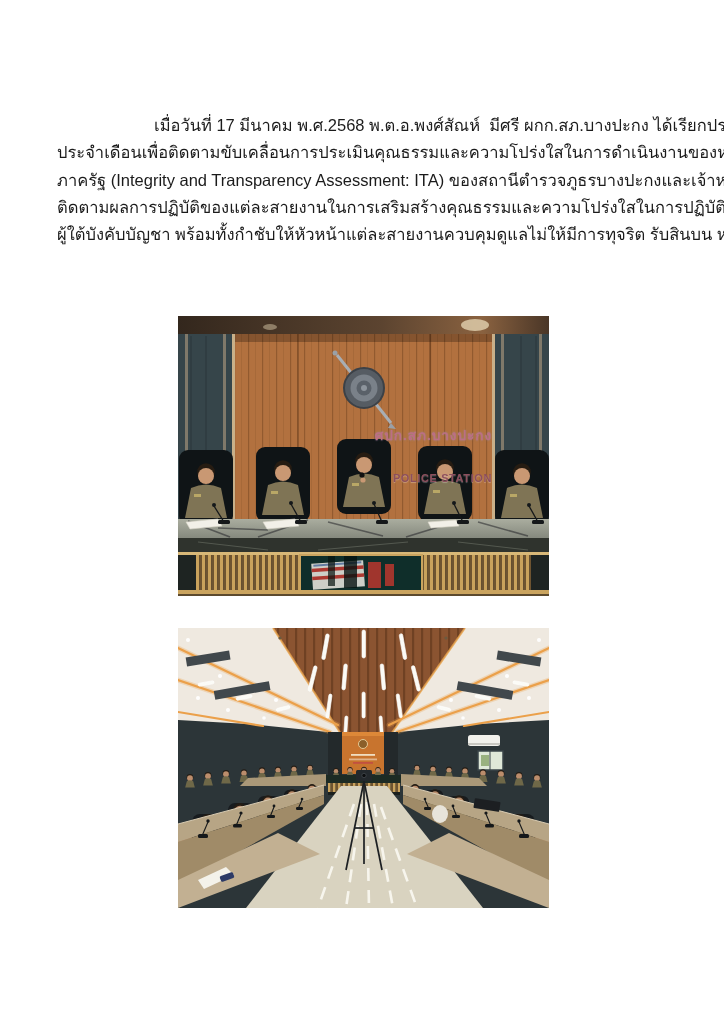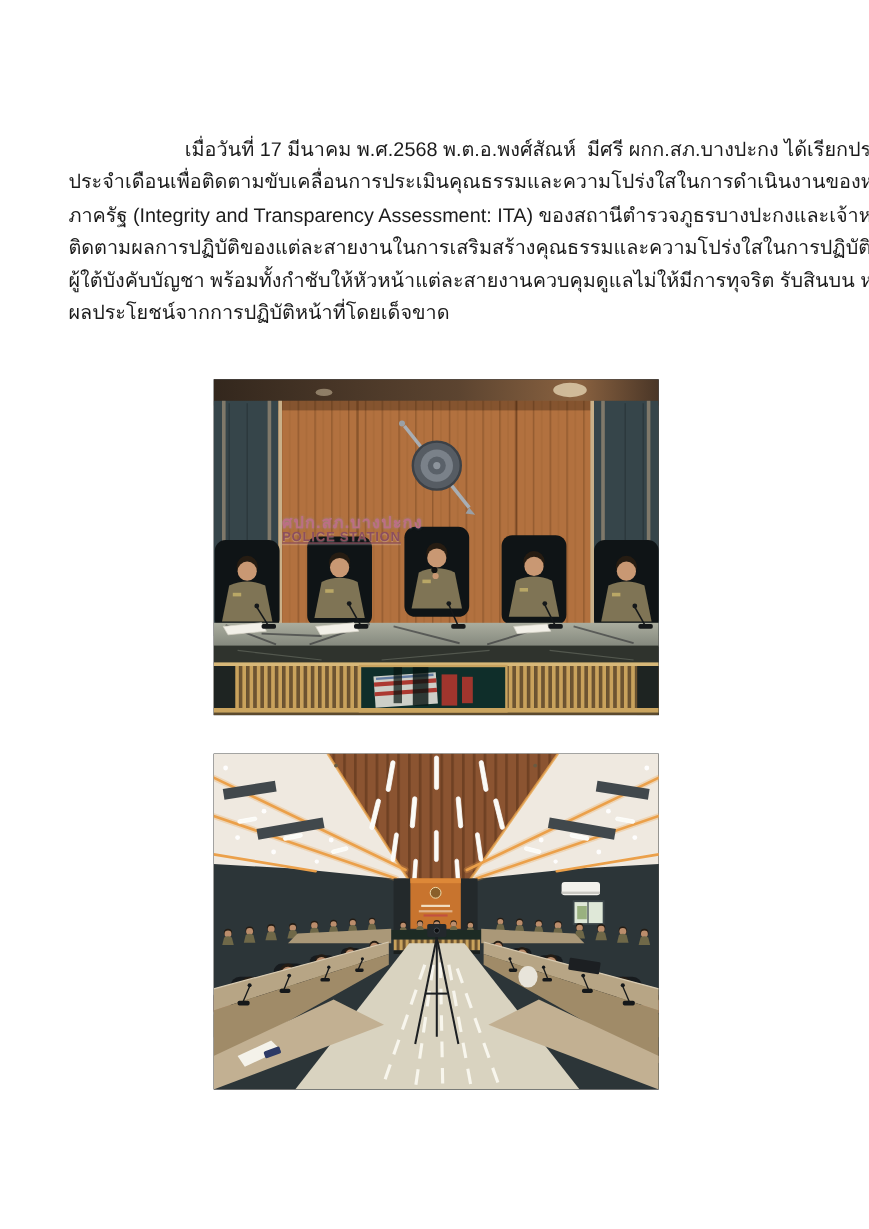--- a/index.html
+++ b/index.html
@@ -6,40 +6,39 @@
   .page{position:relative;width:724px;height:1024px;background:#ffffff;overflow:hidden;
         font-family:"Liberation Sans",sans-serif;}
   .paragraph{position:absolute;left:57px;top:112px;width:616px;color:#1b1b1b;
              font-size:16.5px;line-height:27.3px;}
   .tline{white-space:pre;}
   .tline.indent{text-indent:97px;}
   figure.photo{position:absolute;margin:0;overflow:hidden;background:#222;}
   .photo1{left:178px;top:316px;width:371px;height:280px;}
   .photo2{left:178px;top:628px;width:371px;height:280px;}
   .photo svg{display:block;position:absolute;left:0;top:0;}
-  .sign{position:absolute;left:57px;width:257px;text-align:left;line-height:1.1;}
+  .sign{position:absolute;left:57px;width:257px;text-align:right;line-height:1.1;}
   .sign-thai{top:113px;font-size:13.5px;font-weight:bold;color:#bd6e84;letter-spacing:1px;
              text-shadow:0 0 2px rgba(130,160,210,.55);}
   .sign-en1{top:130px;font-size:11px;font-weight:bold;color:#7c4350;letter-spacing:.4px;
             text-shadow:0 1px 1px rgba(255,255,255,.35),0 0 2px rgba(120,150,200,.4);}
-  .sign-en2{top:126px;font-size:11px;font-weight:bold;color:#8d4f5d;letter-spacing:.6px;
-            text-shadow:0 1px 1px rgba(255,255,255,.3);text-decoration:underline;}
+  .sign-en2{top:156px;font-size:11px;font-weight:bold;color:#8d4f5d;letter-spacing:.6px;
+            text-shadow:0 1px 1px rgba(255,255,255,.3);}
 </style>
 </head>
 <body>
 
 <div class="page">
 
   <div class="paragraph">
     <div class="tline indent">เมื่อวันที่ 17 มีนาคม พ.ศ.2568 พ.ต.อ.พงศ์สัณห์  มีศรี ผกก.สภ.บางปะกง ได้เรียกประชุม</div>
     <div class="tline">ประจำเดือนเพื่อติดตามขับเคลื่อนการประเมินคุณธรรมและความโปร่งใสในการดำเนินงานของหน่วยงาน</div>
     <div class="tline">ภาครัฐ (Integrity and Transparency Assessment: ITA) ของสถานีตำรวจภูธรบางปะกงและเจ้าหน้าที่เพื่อ</div>
     <div class="tline">ติดตามผลการปฏิบัติของแต่ละสายงานในการเสริมสร้างคุณธรรมและความโปร่งใสในการปฏิบัติหน้าที่ของ</div>
     <div class="tline">ผู้ใต้บังคับบัญชา พร้อมทั้งกำชับให้หัวหน้าแต่ละสายงานควบคุมดูแลไม่ให้มีการทุจริต รับสินบน หรือ</div>
-    <div class="tline">ผลประโยชน์จากการปฏิบัติหน้าที่โดยเด็จขาด</div>
   </div>
 
   <figure class="photo photo1">
     <svg width="371" height="280" viewBox="0 0 371 280">
       <defs>
         <linearGradient id="ceil1" x1="0" y1="0" x2="1" y2="0">
           <stop offset="0" stop-color="#33271d"></stop>
             <stop offset="0.55" stop-color="#5c4430"></stop>
           <stop offset="0.82" stop-color="#8a6240"></stop>
             <stop offset="1" stop-color="#4a3627"></stop>

